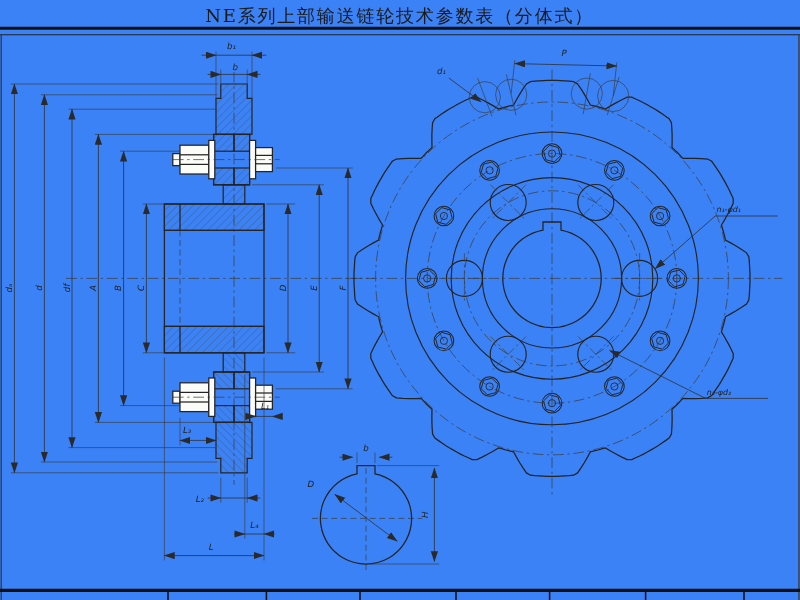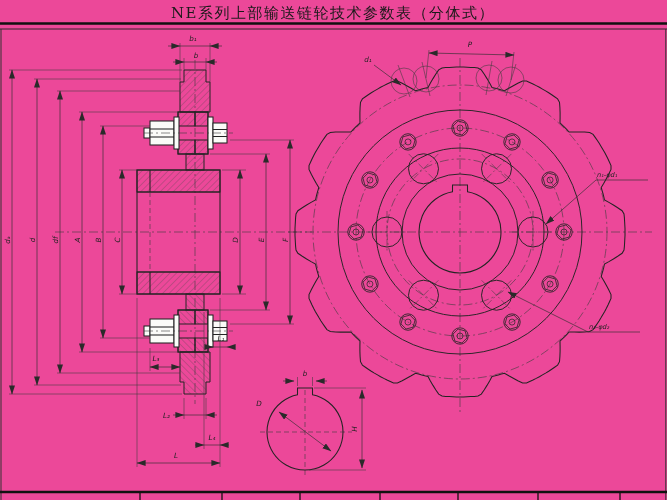--- a/index.html
+++ b/index.html
@@ -1,16 +1,16 @@
 <!DOCTYPE html>
 <html><head>
 <meta charset="utf-8">
 <style>
   html,body{margin:0;padding:0;background:#e8e8e6;}
-  .page{position:relative;width:667px;height:500px;background:#ec4899;overflow:hidden;
+  .page{position:relative;width:667px;height:500px;background:#3b82f6;overflow:hidden;
         font-family:"DejaVu Serif", serif;}
   svg{display:block;}
   text{fill:#1a1a1a;}
   .title-t{font-family:"DejaVu Serif", serif;font-size:15px;letter-spacing:1.5px;}
   .dim{font-family:"DejaVu Sans", sans-serif;font-style:italic;font-size:7.2px;fill:#222;}
   .dim-s{font-family:"DejaVu Sans", sans-serif;font-style:italic;font-size:6.6px;fill:#222;}
   .outline{stroke:#242424;stroke-width:1.05;fill:none;}
   .outline-f{stroke:#242424;stroke-width:1.05;fill:#fbfbf8;}
   .hatchf{fill:url(#hatch);stroke:#242424;stroke-width:1.0;}
   .thin{stroke:#3a3a3a;stroke-width:0.55;fill:none;}

